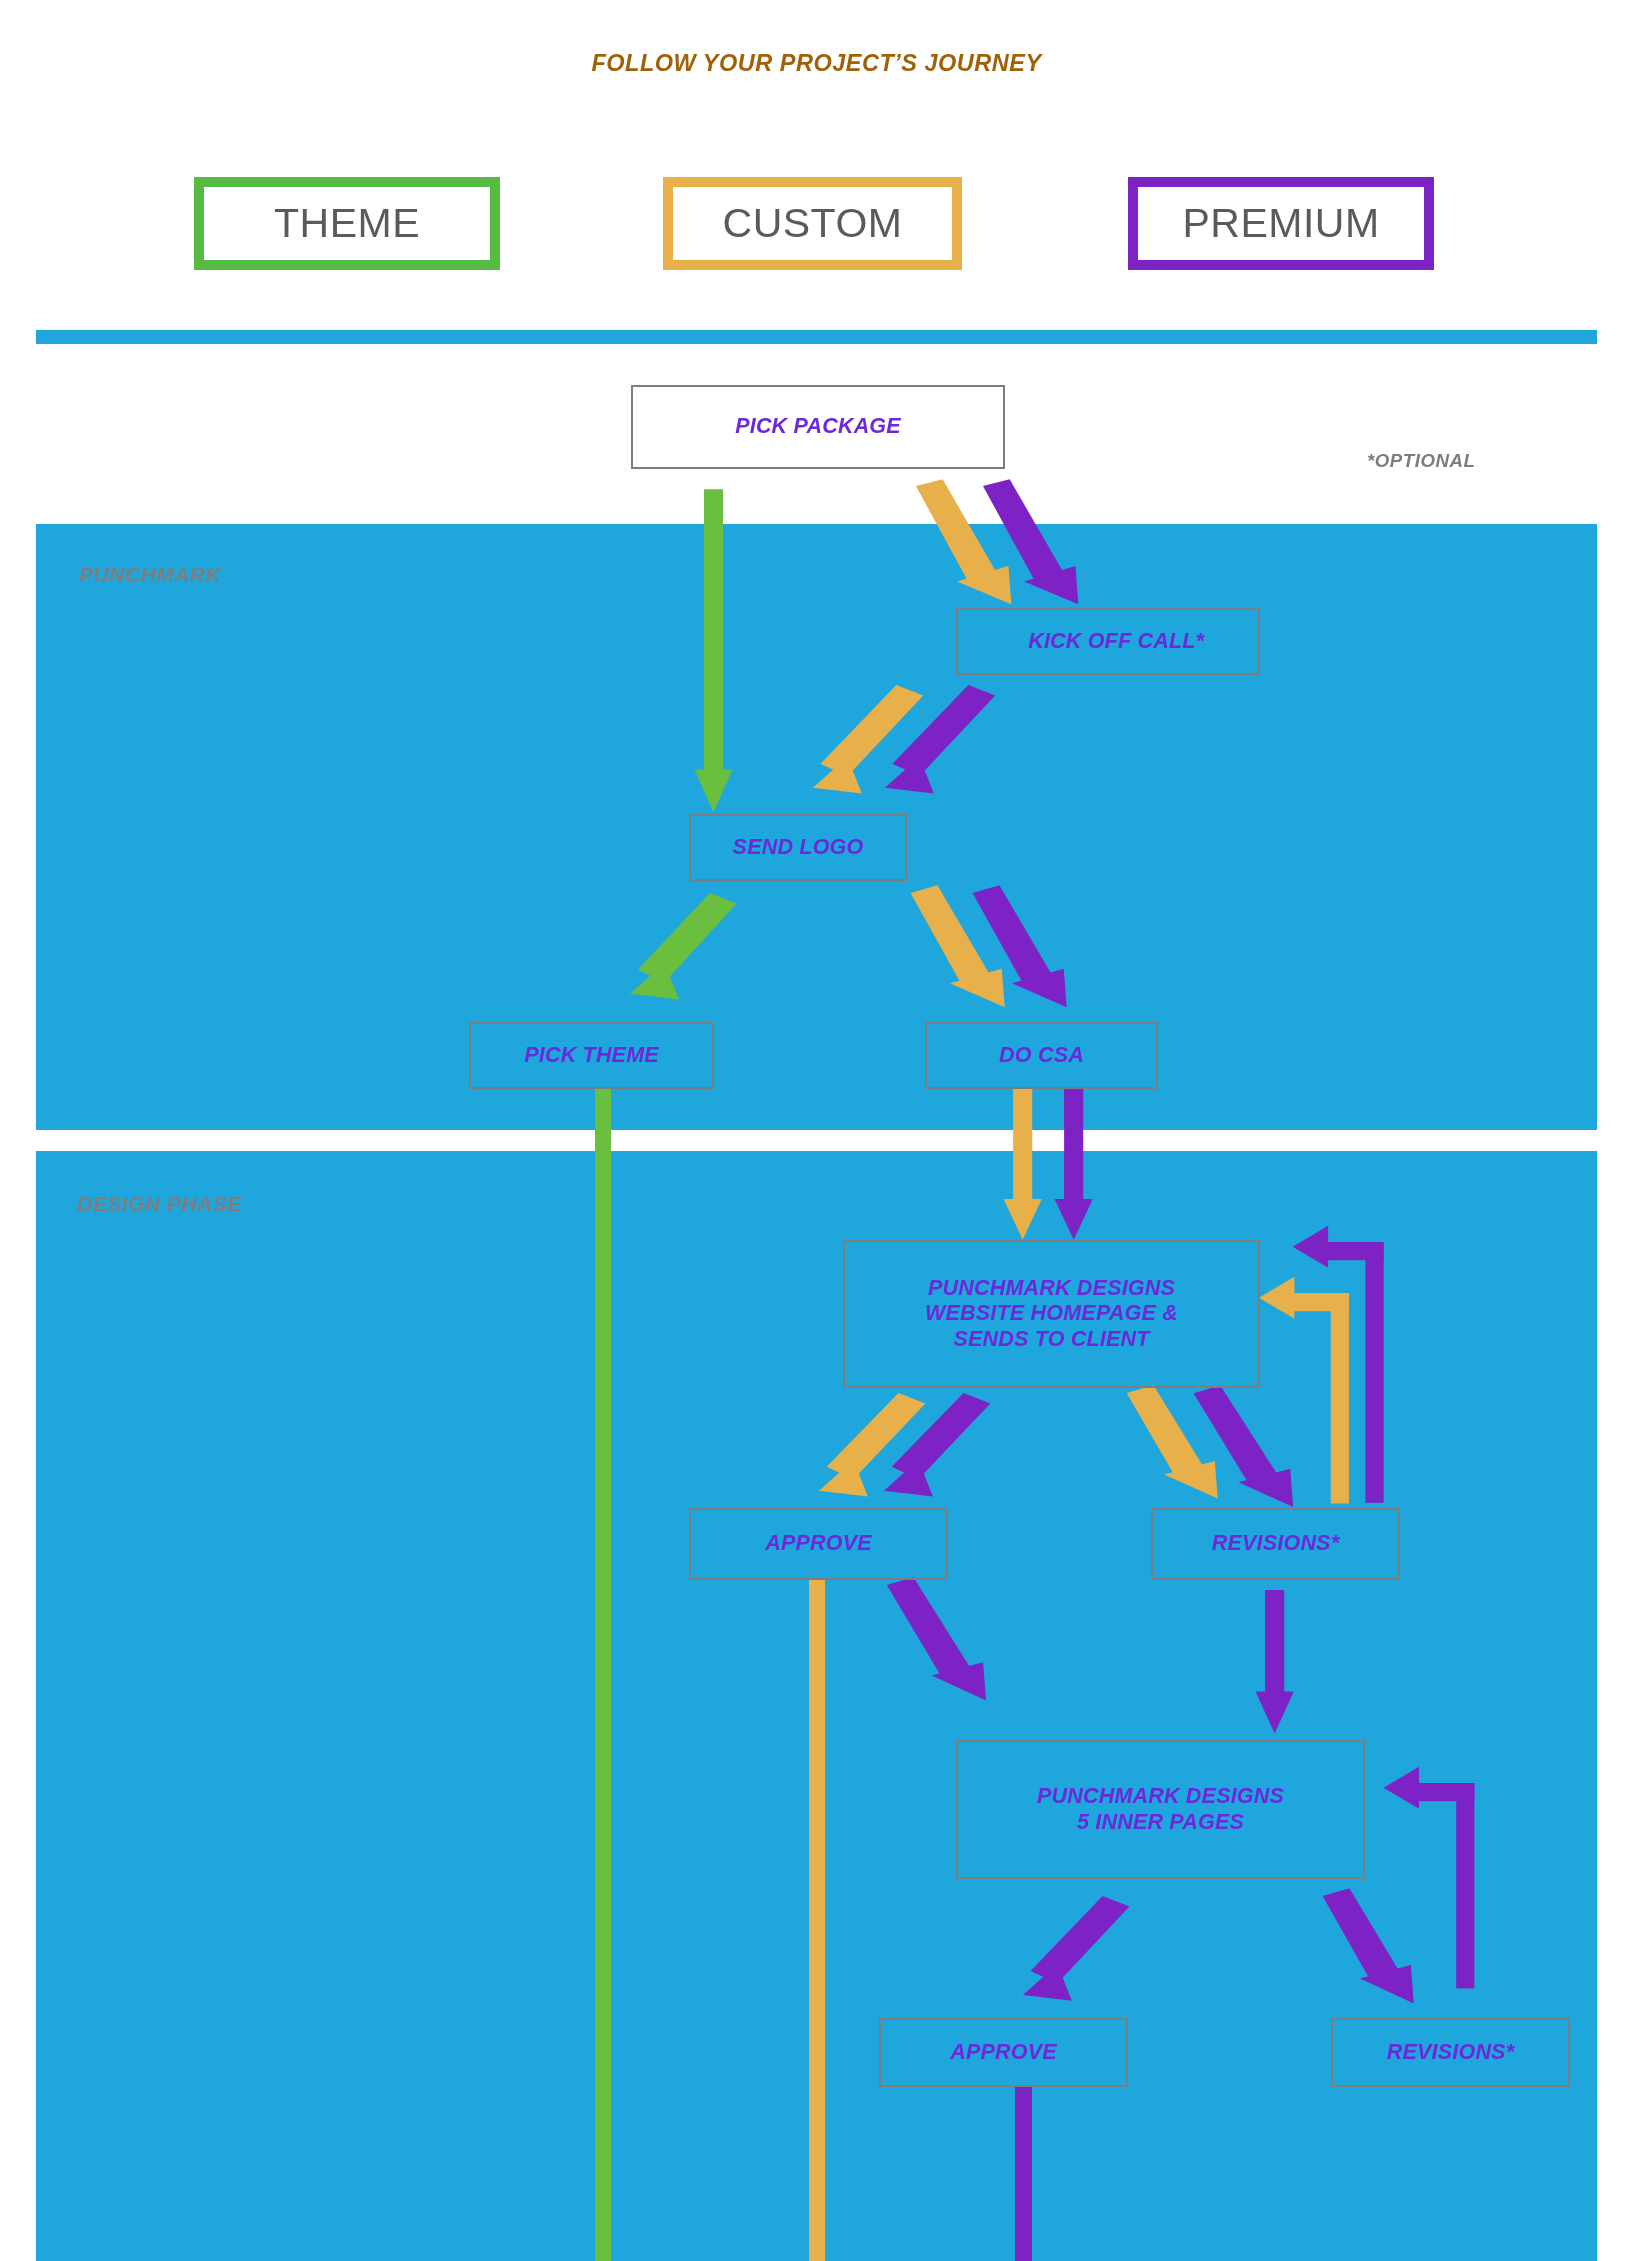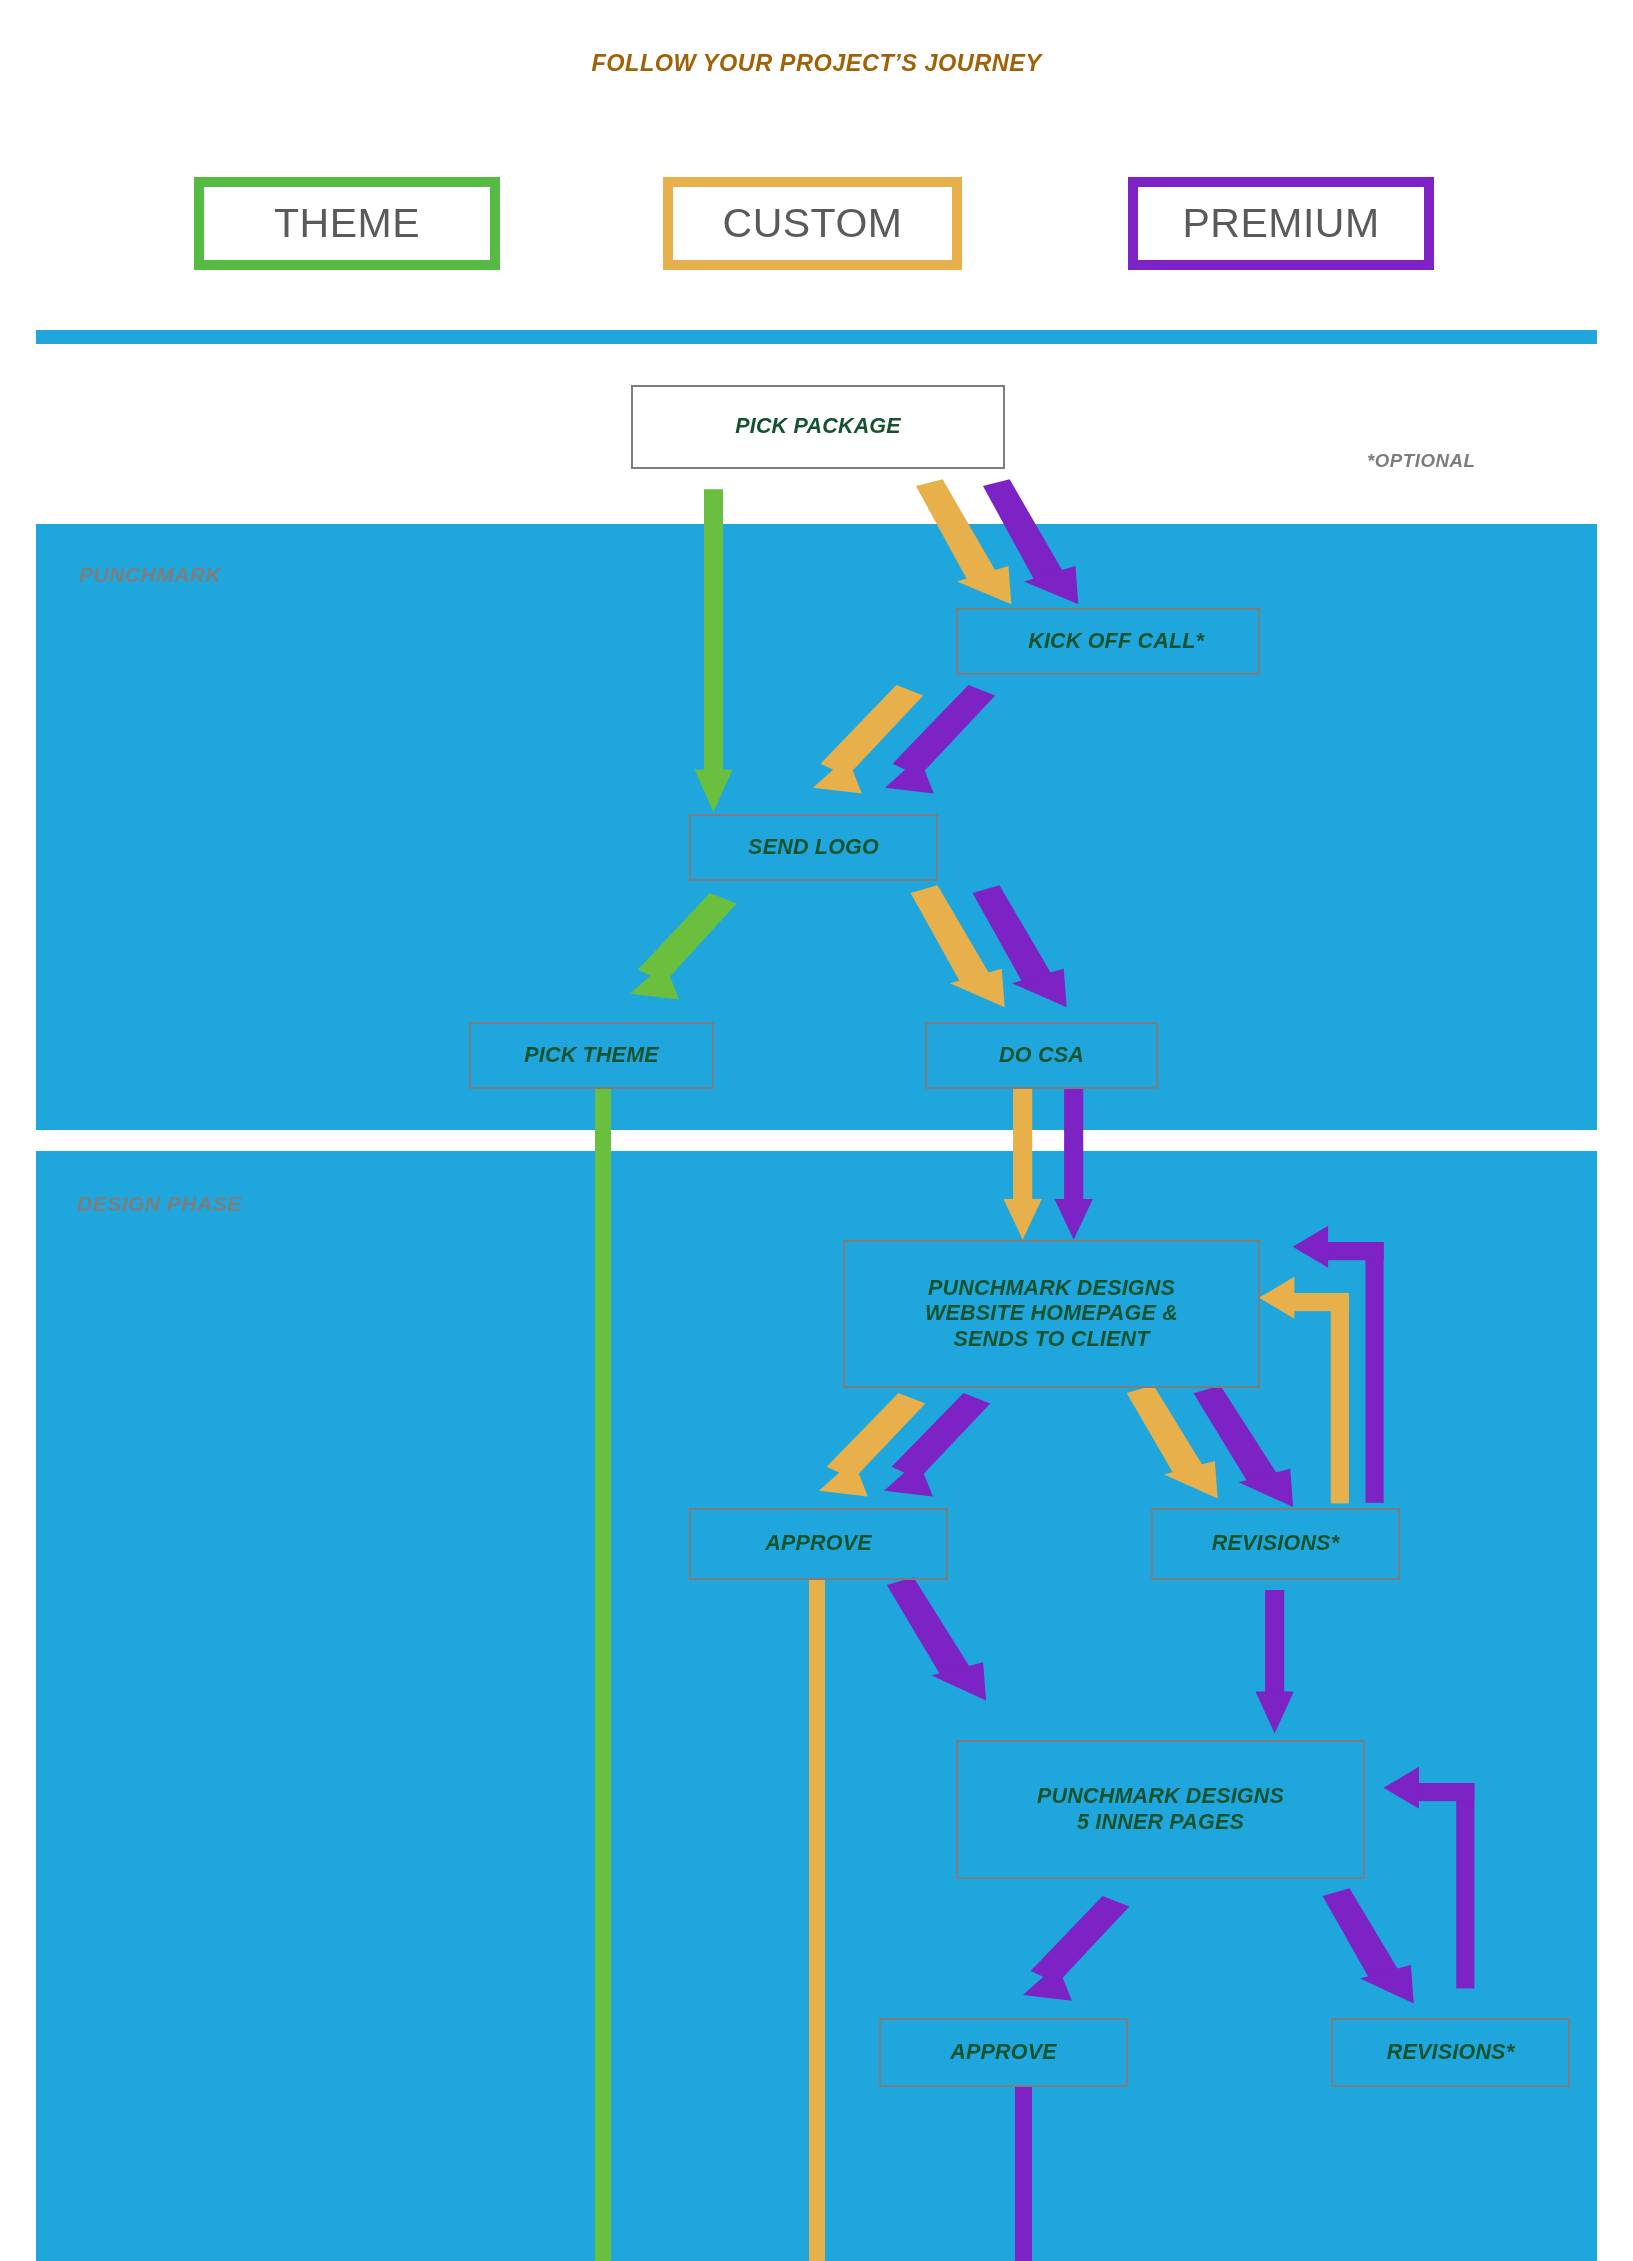--- a/index.html
+++ b/index.html
@@ -93,31 +93,31 @@
     position: absolute;
     box-sizing: border-box;
     border: 2.9px solid #7d7d7d;
     display: flex;
     align-items: center;
     justify-content: center;
     text-align: center;
     font-size: 21.5px;
     font-weight: bold;
     font-style: italic;
-    color: #14532d;
+    color: #6d28d9;
     line-height: 1.18;
     letter-spacing: 0.2px;
     padding: 0 6.7px;
   }
   .node.on-white { background: #ffffff; }
   .node.on-blue  { background: transparent; }
 
   #node-pick-package   { left: 631px; top: 385px;  width: 374px; height: 84px; }
   #node-kick-off       { left: 956px; top: 608px; width: 304px; height: 67px; padding-left: 23px; }
-  #node-send-logo      { left: 689px; top: 814px; width: 249px; height: 67px; }
+  #node-send-logo      { left: 689px; top: 814px; width: 218px; height: 67px; }
   #node-pick-theme     { left: 469px;  top: 1022px; width: 245px; height: 67px; }
   #node-do-csa         { left: 925px; top: 1022px; width: 233px; height: 67px; }
   #node-punchmark-home { left: 843px; top: 1240px; width: 417px; height: 148px; flex-direction: column; }
   #node-approve-1      { left: 689px; top: 1508px; width: 259px; height: 72px; }
   #node-revisions-1    { left: 1151px; top: 1508px; width: 249px; height: 72px; }
   #node-punchmark-5    { left: 956px; top: 1740px; width: 409px; height: 139px; flex-direction: column; }
   #node-approve-2      { left: 879px; top: 2018px; width: 249px; height: 69px; }
   #node-revisions-2    { left: 1331px; top: 2018px; width: 239px; height: 69px; }
 
   

